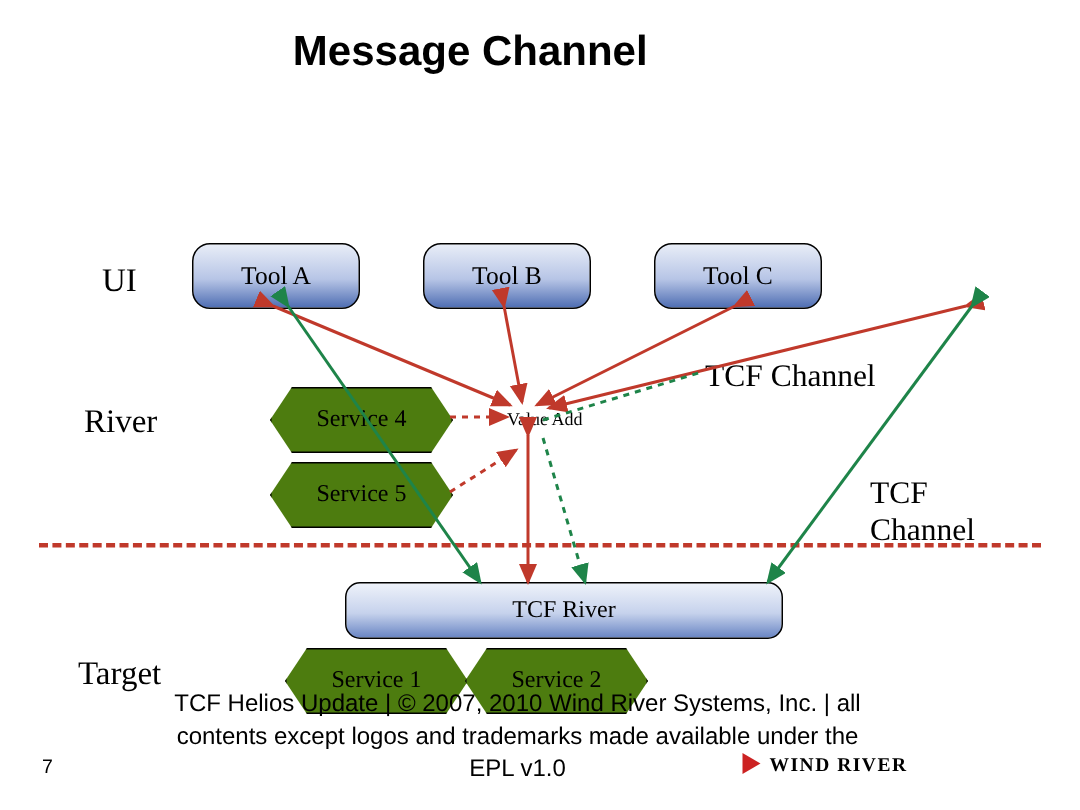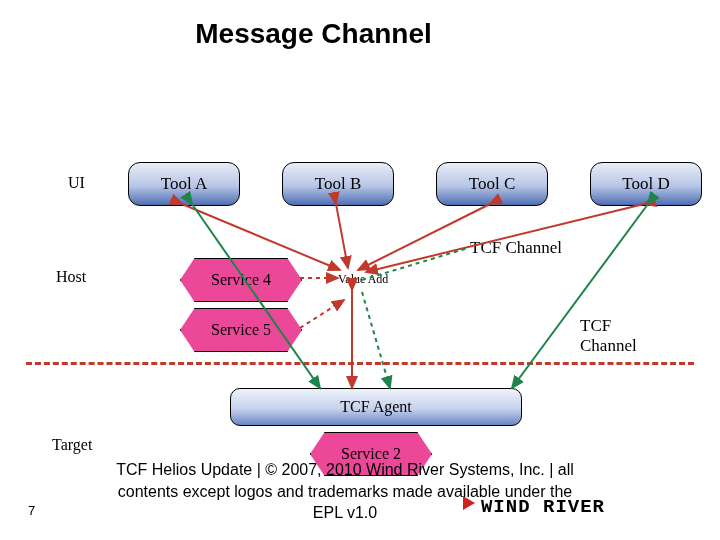--- a/index.html
+++ b/index.html
@@ -1,64 +1,64 @@
 <!DOCTYPE html>
 <html><head>
 <meta charset="utf-8">
 <style>
   html,body{margin:0;padding:0;width:720px;height:540px;font-family:"Times New Roman",serif;background:#fff;color:#000;overflow:hidden}
   .stage{position:relative;width:627px;height:540px}
   .title{position:absolute;top:18px;left:0;width:100%;text-align:center;font-family:Arial,Helvetica,sans-serif;font-weight:700;font-size:28px}
-  .lbl{position:absolute;font-size:16px}
+  .lbl{position:absolute;font-size:22px}
   .tool{position:absolute;width:110px;height:42px;border:1px solid #000;border-radius:12px;
         background:linear-gradient(#e8edf7 0%,#b7c5e6 55%,#4f6eb3 100%);
         display:flex;align-items:center;justify-content:center;font-size:17px}
-  .hex{position:absolute;width:120px;height:42px;border:1px solid #000;background:#ec4899;
+  .hex{position:absolute;width:120px;height:42px;border:1px solid #000;background:#4d7c0f;
        display:flex;align-items:center;justify-content:center;font-size:16px;
        clip-path:polygon(12% 0,88% 0,100% 50%,88% 100%,12% 100%,0 50%)}
   .agent{position:absolute;left:230px;top:388px;width:290px;height:36px;border:1px solid #000;border-radius:10px;
          background:linear-gradient(#eef2fa 0%,#c6d2ec 55%,#6a86c4 100%);
          display:flex;align-items:center;justify-content:center;font-size:16px}
   .valueadd{position:absolute;left:338px;top:272px;font-size:12px}
-  .chan{position:absolute;font-size:17px}
+  .chan{position:absolute;font-size:21px}
   .dashline{position:absolute;left:26px;top:362px;width:668px;border-top:3px dashed #c0392b}
   .svc-bot{top:432px}
   .foot{position:absolute;left:110px;bottom:16px;width:470px;font-family:Arial,Helvetica,sans-serif;font-size:16px;text-align:center;line-height:1.35}
   .pagenum{position:absolute;left:28px;bottom:22px;font-family:Arial,Helvetica,sans-serif;font-size:13px}
-  .logo{position:absolute;right:22px;bottom:22px;font-family:Liberation Mono, monospace;font-weight:700;letter-spacing:1px;font-size:19px;display:flex;align-items:flex-start;gap:6px}
+  .logo{position:absolute;right:22px;bottom:22px;font-family:Liberation Serif, serif;font-weight:700;letter-spacing:1px;font-size:13px;display:flex;align-items:flex-start;gap:6px}
   .logo .tri{width:0;height:0;border-top:7px solid transparent;border-bottom:7px solid transparent;border-left:12px solid #c22}
   svg.arrows{position:absolute;left:0;top:0;width:720px;height:540px;pointer-events:none}
 </style>
 </head>
 <body>
 
 <div class="stage">
 
   <div class="title">Message Channel</div>
 
   <div class="lbl" style="left:68px;top:174px">UI</div>
-  <div class="lbl" style="left:56px;top:268px">Host</div>
+  <div class="lbl" style="left:56px;top:268px">River</div>
   <div class="lbl" style="left:52px;top:436px">Target</div>
 
   <div class="tool" style="left:128px;top:162px">Tool A</div>
   <div class="tool" style="left:282px;top:162px">Tool B</div>
   <div class="tool" style="left:436px;top:162px">Tool C</div>
-  <div class="tool" style="left:590px;top:162px">Tool D</div>
 
   <div class="chan" style="left:470px;top:238px">TCF Channel</div>
   <div class="chan" style="left:580px;top:316px">TCF Channel</div>
 
   <div class="hex" style="left:180px;top:258px">Service 4</div>
   <div class="hex" style="left:180px;top:308px">Service 5</div>
   <div class="valueadd">Value Add</div>
 
   <div class="dashline"></div>
 
-  <div class="agent">TCF Agent</div>
+  <div class="agent">TCF River</div>
 
+  <div class="hex svc-bot" style="left:190px">Service 1</div>
   <div class="hex svc-bot" style="left:310px">Service 2</div>
 
   <svg class="arrows">
     <defs>
       <marker id="ahR" markerWidth="8" markerHeight="8" refX="6" refY="3" orient="auto">
           <path d="M0,0 L7,3 L0,6 Z" fill="#c0392b"></path>
         </marker>
       <marker id="ahG" markerWidth="8" markerHeight="8" refX="6" refY="3" orient="auto">
           <path d="M0,0 L7,3 L0,6 Z" fill="#1e8449"></path>
         </marker>

